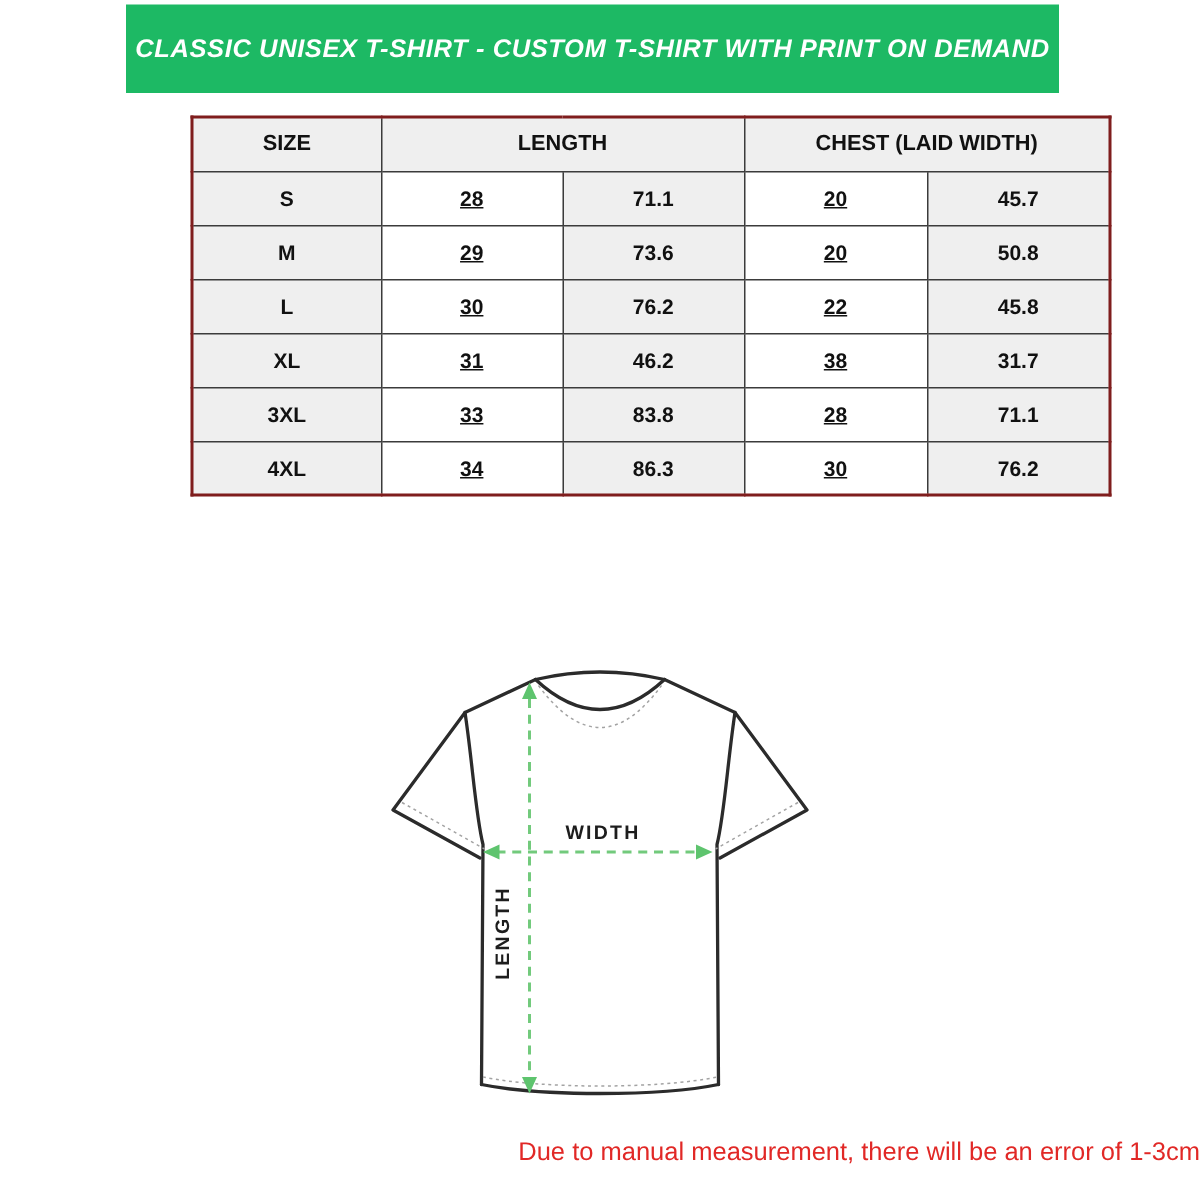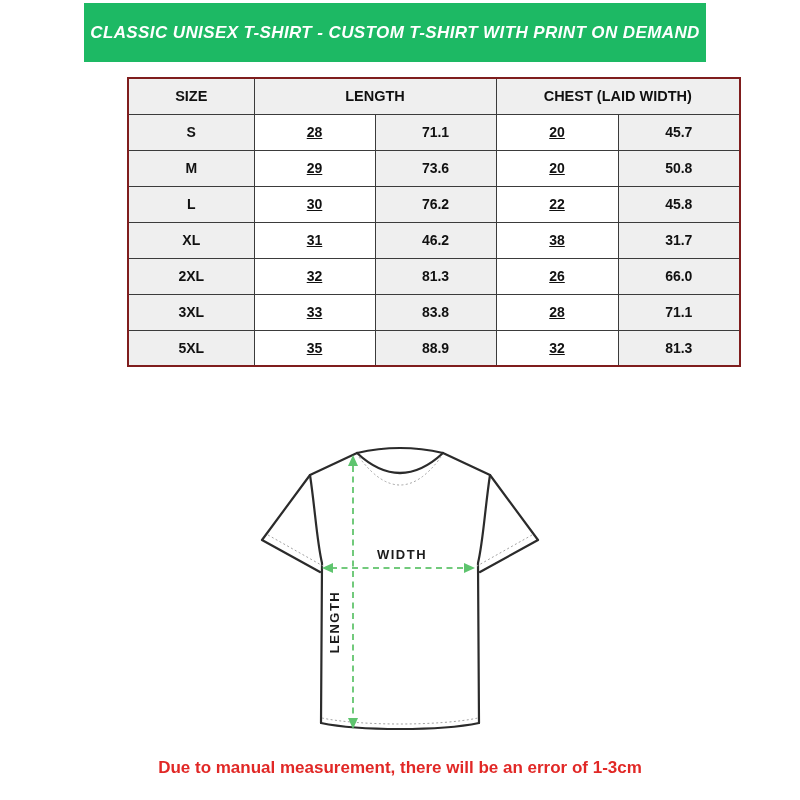--- a/index.html
+++ b/index.html
@@ -24,22 +24,22 @@
   
   .diagram{position:absolute;left:245px;top:428px;width:310px;height:325px;}
   .outline{fill:none;stroke:#2b2b2b;stroke-width:2.2;stroke-linejoin:round;stroke-linecap:round;}
   .stitch{fill:none;stroke:#a3a3a3;stroke-width:1;stroke-dasharray:2 2.4;}
   .arrow-line{fill:none;stroke:#72ca7c;stroke-width:2;stroke-dasharray:6 4.5;}
   .arrow-head{fill:#5ec46e;stroke:none;}
   .diagram text{font-family:"Liberation Sans",sans-serif;font-weight:bold;font-size:13px;
           letter-spacing:1.5px;fill:#1d1d1d;}
 
   
-  .footer-note{position:absolute;left:0;top:758px;width:800px;text-align:center;
-          color:#e12826;font-weight:bold;font-size:17px;}
+  .footer-note{position:absolute;left:0;top:758px;width:800px;text-align:right;
+          color:#e12826;font-weight:normal;font-size:17px;}
 </style>
 </head>
 <body>
 
 <div id="canvas">
 
   <div class="banner">
     <span>CLASSIC UNISEX T-SHIRT - CUSTOM T-SHIRT WITH PRINT ON DEMAND</span>
   </div>
 
@@ -81,39 +81,32 @@
         <td class="shade">45.8</td>
       </tr>
       <tr>
         <td class="shade">XL</td>
         <td class="plain">31</td>
         <td class="shade">46.2</td>
         <td class="plain">38</td>
         <td class="shade">31.7</td>
       </tr>
       <tr>
-        <td class="shade">2XL</td>
-        <td class="plain">32</td>
-        <td class="shade">81.3</td>
-        <td class="plain">26</td>
-        <td class="shade">66.0</td>
-      </tr>
-      <tr>
         <td class="shade">3XL</td>
         <td class="plain">33</td>
         <td class="shade">83.8</td>
         <td class="plain">28</td>
         <td class="shade">71.1</td>
       </tr>
       <tr>
-        <td class="shade">5XL</td>
-        <td class="plain">35</td>
-        <td class="shade">88.9</td>
-        <td class="plain">32</td>
-        <td class="shade">81.3</td>
+        <td class="shade">4XL</td>
+        <td class="plain">34</td>
+        <td class="shade">86.3</td>
+        <td class="plain">30</td>
+        <td class="shade">76.2</td>
       </tr>
     </tbody>
   </table>
 
   <div class="diagram">
     <svg width="310" height="325" viewBox="0 0 310 325">
 
       <path class="outline" d="M112,25 Q155,15 198,25"></path>
       <path class="outline" d="M112,25 Q155,65 198,25"></path>
       <path class="stitch" d="M114,29 Q155,85 196,29"></path>

